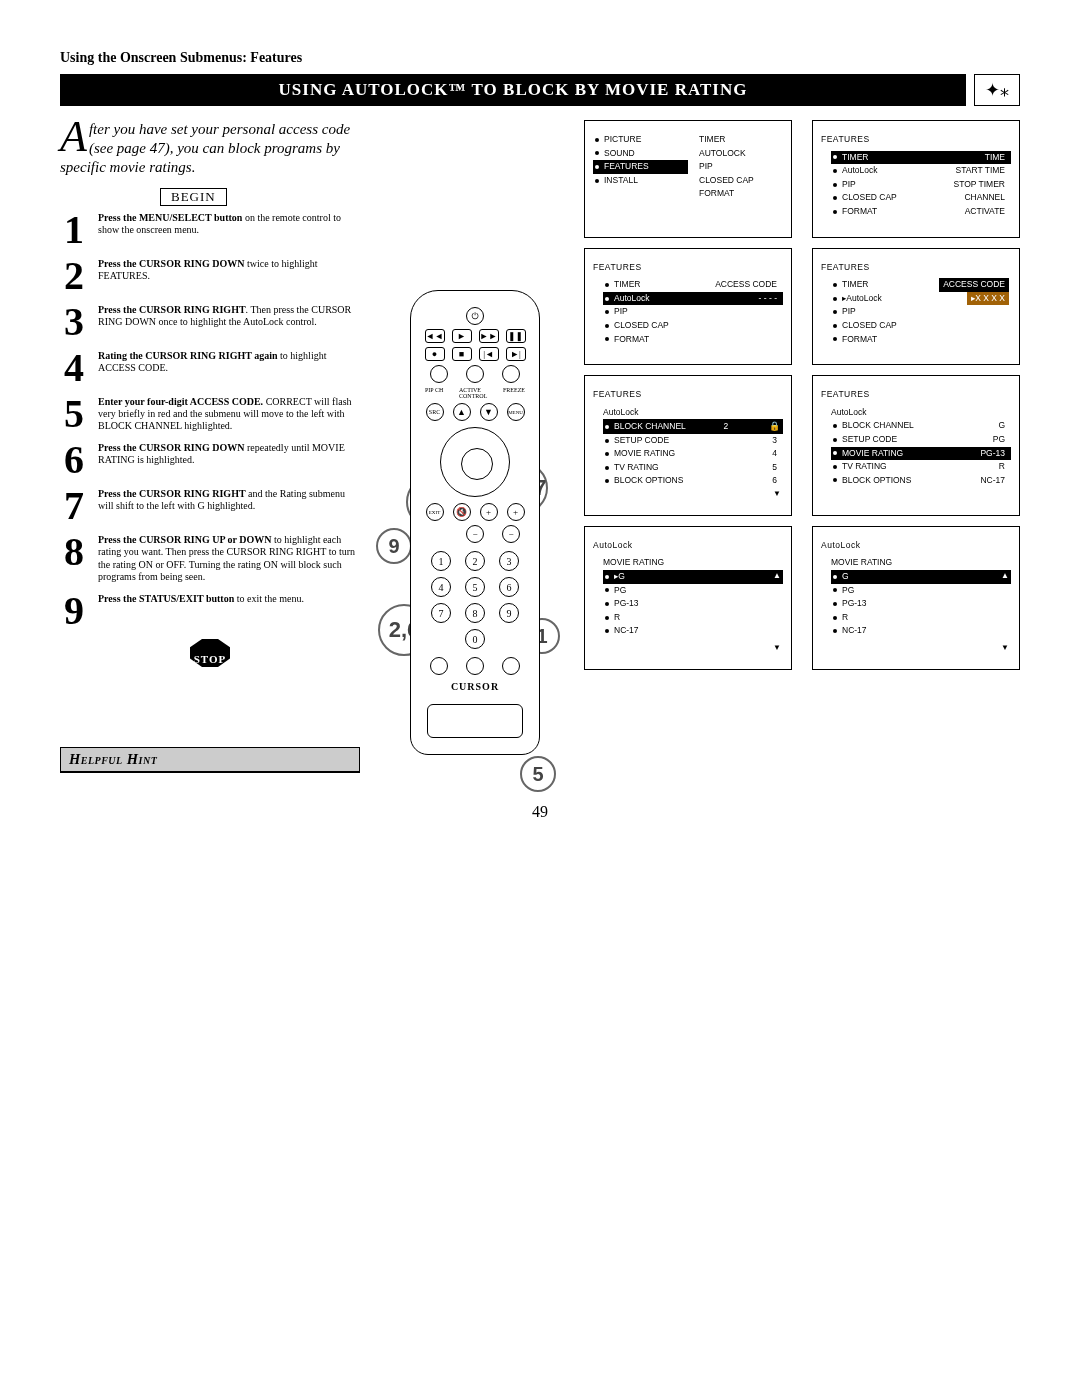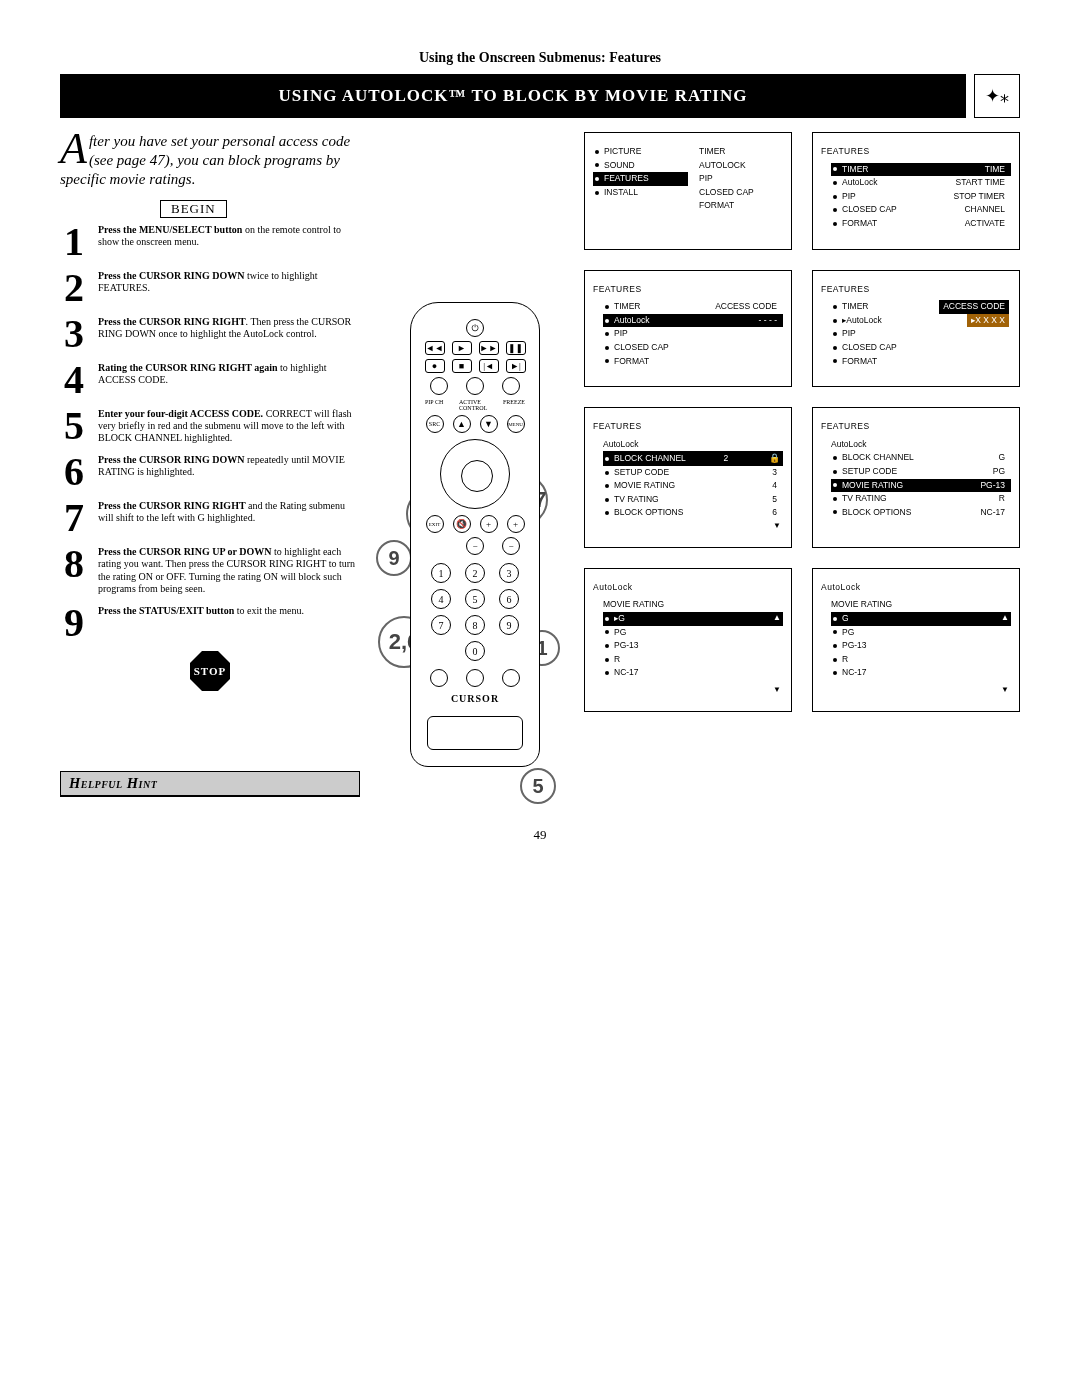--- a/index.html
+++ b/index.html
@@ -6,37 +6,37 @@
   body {
     font-family: "Times New Roman", serif;
     background: #fff;
     color: #000;
     width: 1080px;
     margin: 0 auto;
     padding: 50px 60px 40px 60px;
     font-size: 14px;
   }
   .header-right {
-    text-align: center;
+    text-align: left;
     font-weight: bold;
     font-size: 14px;
     margin-bottom: 8px;
   }
   .title-bar {
     display: flex;
     align-items: stretch;
     margin-bottom: 14px;
   }
   .title-bar .black {
     background: #000;
     color: #fff;
     font-weight: bold;
     font-size: 17px;
     letter-spacing: 1px;
-    padding: 12px 12px;
+    padding: 6px 12px;
     flex: 1;
     text-align: center;
     font-variant: small-caps;
   }
   .title-bar .iconbox {
     border: 1px solid #000;
     width: 46px;
     margin-left: 8px;
     display: flex;
     align-items: center;
@@ -97,21 +97,21 @@
   .step .txt {
     font-size: 10px;
   }
   .step .txt b { font-weight: bold; }
   .stop {
     text-align: center;
     margin-top: 6px;
   }
   .stop-sign {
     display: inline-block;
-    width: 40px; height: 40px;
+    width: 40px; height: 28px;
     background: #000;
     color: #fff;
     font-size: 11px;
     font-weight: bold;
     line-height: 40px;
     text-align: center;
     clip-path: polygon(30% 0%, 70% 0%, 100% 30%, 100% 70%, 70% 100%, 30% 100%, 0% 70%, 0% 30%);
     letter-spacing: 1px;
   }
   .hint-box {
@@ -176,21 +176,21 @@
     font-size:20px; font-weight:bold; color:#444;
     font-family: Arial, sans-serif;
   }
   .callout.big { width:52px; height:52px; font-size:22px; }
 
   
   .screens-col {
     flex:1;
     display:grid;
     grid-template-columns: 1fr 1fr;
-    gap: 20px 20px;
+    gap: 10px 20px;
     align-content: start;
   }
   .screen {
     border: 1px solid #000;
     font-family: Arial, sans-serif;
     font-size: 8.5px;
     padding: 12px 8px 14px 8px;
     line-height: 1.6;
     min-height: 116px;
   }
@@ -199,21 +199,21 @@
   .screen .stitle { font-size:8.5px; margin-bottom:4px; letter-spacing:0.5px; }
   .screen .item { display:flex; align-items:center; gap:5px; padding:0 2px; }
   .screen .item .dot { width:4px;height:4px;background:#000;border-radius:50%; flex:0 0 4px;}
   .screen .item.hl { background:#000; color:#fff; }
   .screen .item.hl .dot { background:#fff; }
   .screen .val { margin-left:auto; padding-right:4px; }
   .screen .arrow { font-size:8px; }
   .screen .sub { padding-left:10px; }
   .screen .lock { margin-left:auto; font-size:9px; }
 
-  .page-num { text-align:center; font-size:13px; margin-top:30px; }
+  .page-num { text-align:center; font-size:16px; margin-top:30px; }
 </style>
 </head>
 <body>
 
 <div class="header-right">Using the Onscreen Submenus: Features</div>
 
 <div class="title-bar">
   <div class="black">USING AUTOLOCK™ TO BLOCK BY MOVIE RATING</div>
   <div class="iconbox">✦⁎</div>
 </div>

